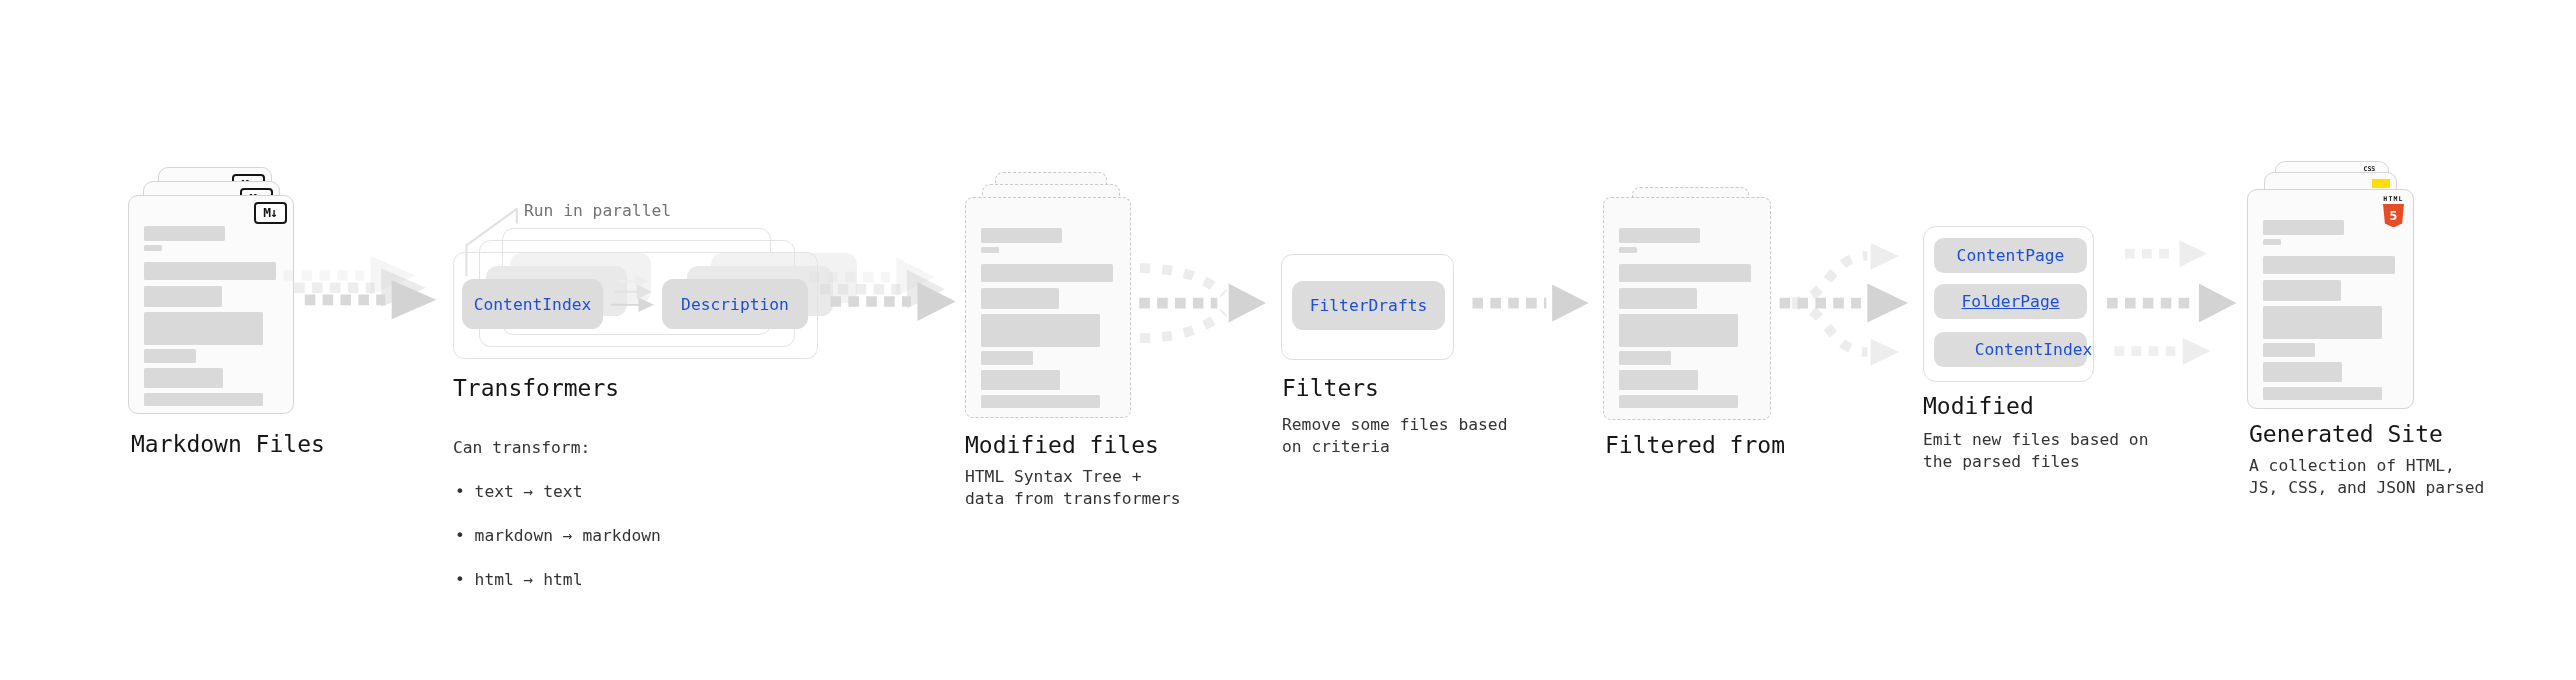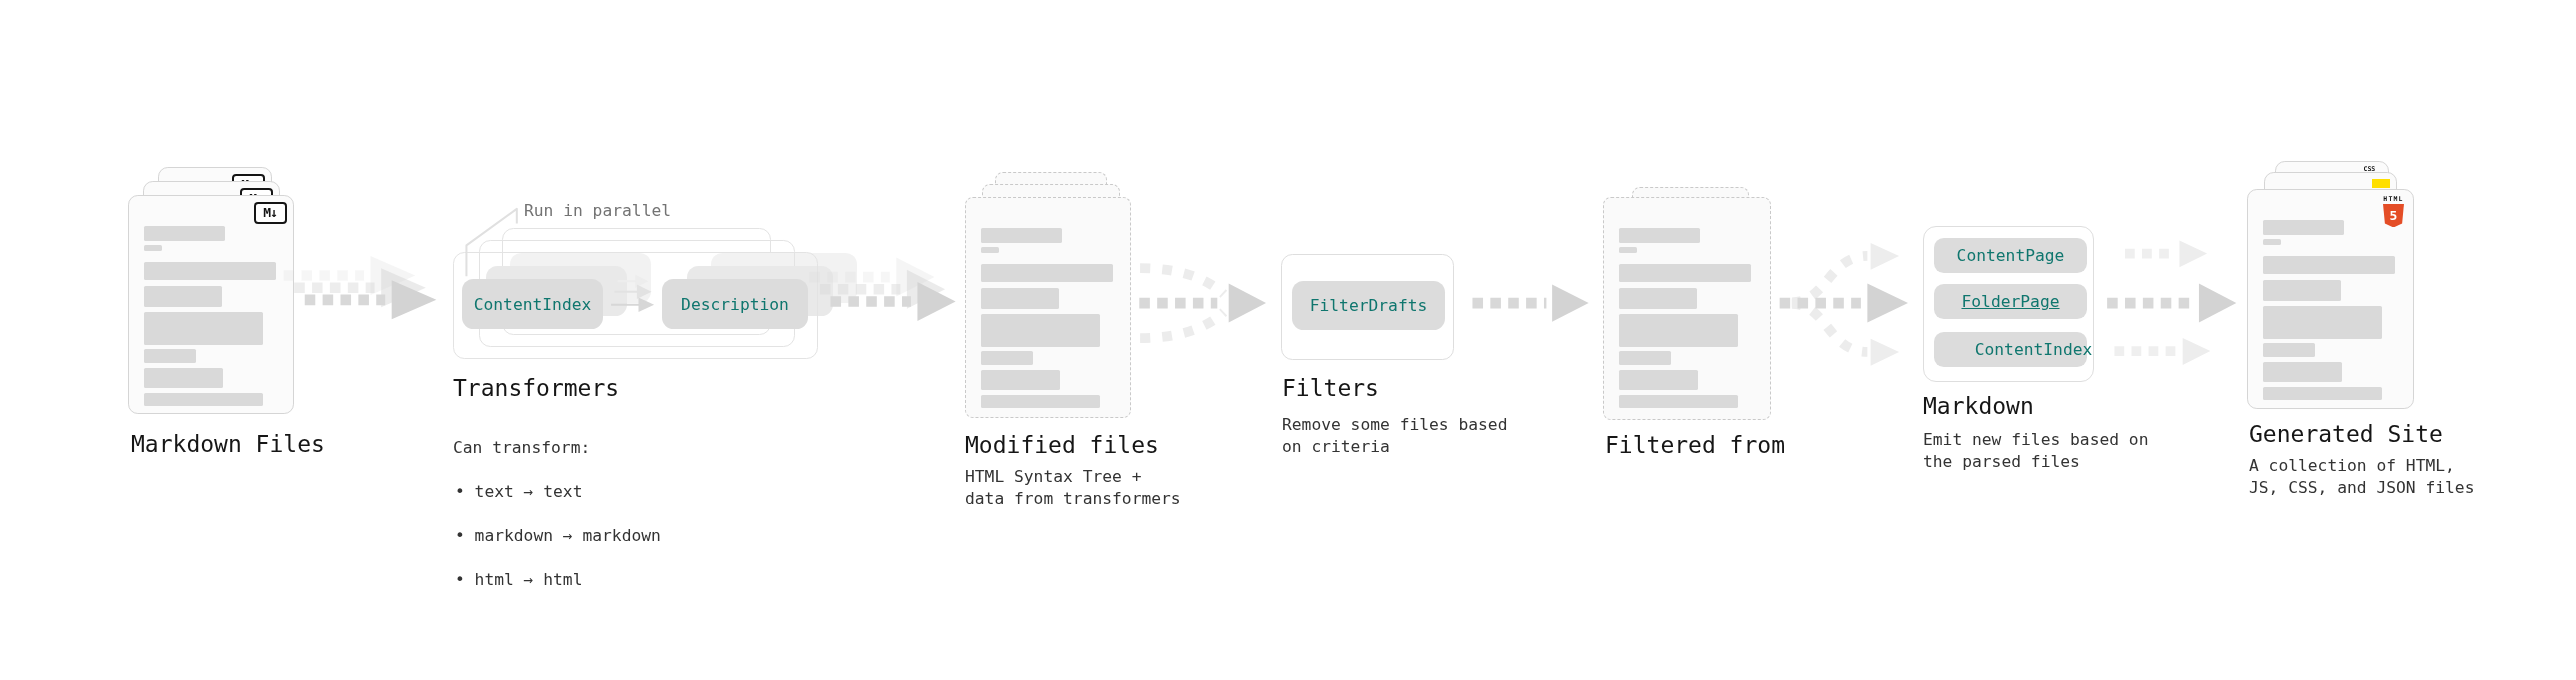--- a/index.html
+++ b/index.html
@@ -44,21 +44,21 @@
                   clip-path:polygon(0 0,100% 0,91% 84%,50% 100%,9% 84%);
                   color:#fff; font-size:13px; font-weight:700; display:flex; align-items:center; justify-content:center; }
 
   
   .container { position:absolute; border:1.6px solid #e3e3e3; border-radius:11.4px; background:transparent; }
   .container.solidbg { background:#ffffff; border-color:#dedede; }
   .tf-c-back  { left:502px; top:228px; width:269px; height:107px; }
   .tf-c-mid   { left:479px; top:240px; width:316px; height:107px; }
   .tf-c-front { left:453px; top:252px; width:365px; height:107px; }
   .gbox { position:absolute; background:#dcdcdc; border-radius:11.4px; display:flex; align-items:center;
-          justify-content:center; font-size:16.3px; color:#0f766e; white-space:nowrap; }
+          justify-content:center; font-size:16.3px; color:#1d4ed8; white-space:nowrap; }
   .gbox.ghost1 { background:#e9e9e9; }
   .gbox.ghost2 { background:#f2f2f2; }
   .fm-g2 { left:510px; top:253px; width:141px; height:50px; }
   .ds-g2 { left:711px; top:253px; width:146px; height:50px; }
   .fm-g1 { left:486px; top:266px; width:141px; height:50px; }
   .ds-g1 { left:687px; top:266px; width:146px; height:50px; }
   .fm    { left:462px; top:279px; width:141px; height:50px; }
   .ds    { left:662px; top:279px; width:146px; height:50px; }
   .note  { position:absolute; left:524px; top:201px; font-size:16.3px; color:#737373; white-space:nowrap; }
 
@@ -186,21 +186,21 @@
         </div>
     </div>
     <div class="node-label lbl-ff">Filtered from</div>
   </div>
 
   <div>
     <div class="container solidbg em-container"></div>
     <div class="gbox em-box em-1">ContentPage</div>
     <div class="gbox em-box em-2">FolderPage</div>
     <div class="gbox em-box em-3">ContentIndex</div>
-    <div class="node-label lbl-em">Markdown</div>
+    <div class="node-label lbl-em">Modified</div>
     <div class="node-desc desc-em">Emit new files based on
 the parsed files</div>
   </div>
 
   <div>
     <div class="doc gs-back">
       <div class="css-badge">CSS</div>
     </div>
     <div class="doc gs-mid">
       <div class="js-badge"></div>
@@ -216,21 +216,21 @@
           <div class="bar" style="width: 132px; height: 18px; margin-bottom: 6.5px;"></div>
           <div class="bar" style="width: 78px; height: 20.3px; margin-bottom: 5.7px;"></div>
           <div class="bar" style="width: 119px; height: 33px; margin-bottom: 4.1px;"></div>
           <div class="bar" style="width: 52px; height: 14px; margin-bottom: 4.9px;"></div>
           <div class="bar" style="width: 79px; height: 19.5px; margin-bottom: 5.7px;"></div>
           <div class="bar" style="width: 119px; height: 12.2px; margin-bottom: 0px;"></div>
         </div>
     </div>
     <div class="node-label lbl-gs">Generated Site</div>
     <div class="node-desc desc-gs">A collection of HTML,
-JS, CSS, and JSON files</div>
+JS, CSS, and JSON parsed</div>
   </div>
 
   <svg id="overlay" viewBox="0 0 3170 838" xmlns="http://www.w3.org/2000/svg">
 
     <g>
       <g opacity="0.22" transform="translate(-26,-30)">
         <line class="dashline" x1="375" y1="369" x2="474" y2="369"></line>
         <polygon class="head" points="482,345 482,393 537,369"></polygon>
       </g>
       <g opacity="0.45" transform="translate(-13,-15)">

